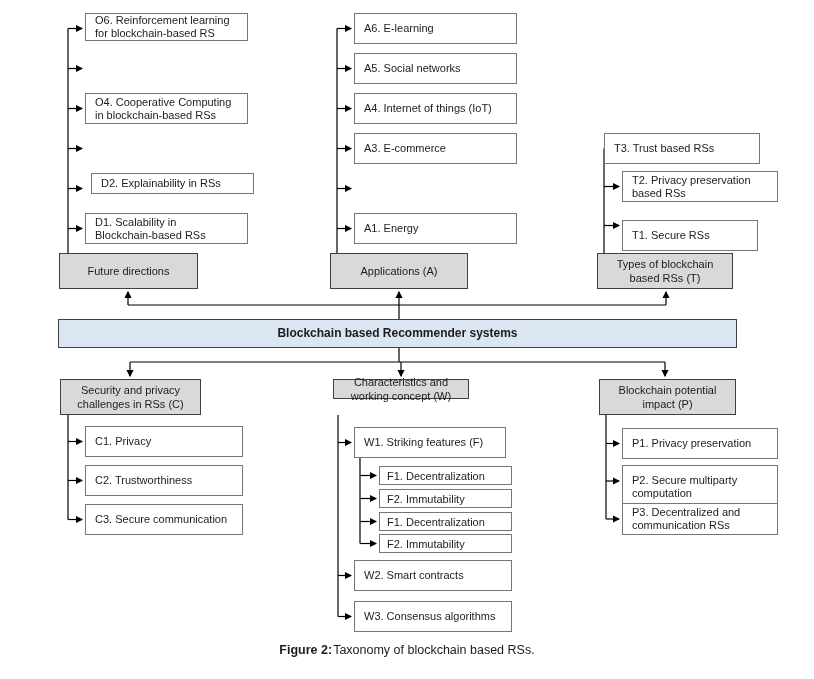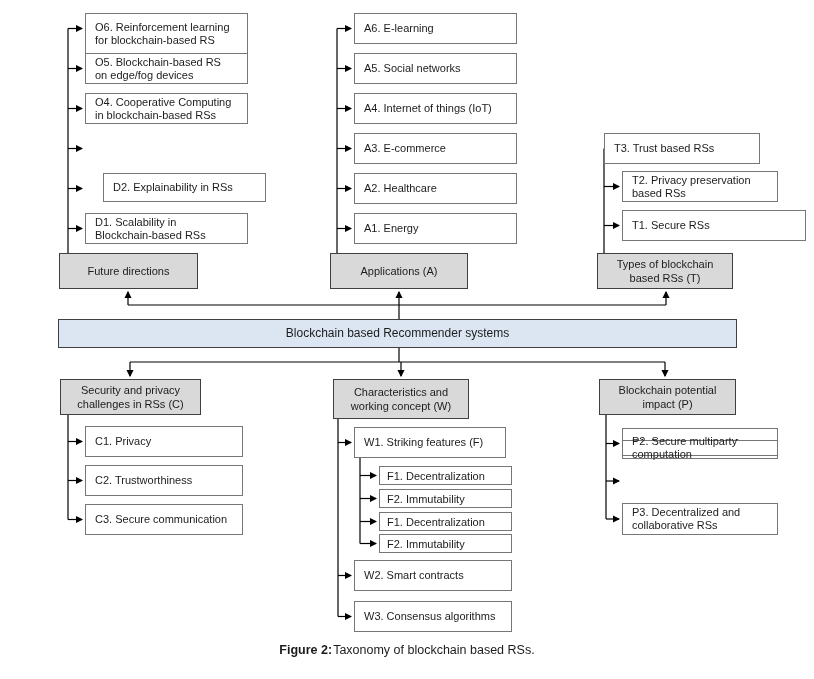--- a/index.html
+++ b/index.html
@@ -20,21 +20,21 @@
   .feature{
     background:#ffffff;border:1px solid #767676;padding-left:7px;padding-right:16px;
     font-size:11px;line-height:12px;
   }
   .hdr{
     background:#d9d9d9;border:1.5px solid #3f3f3f;justify-content:center;
     text-align:center;line-height:14px;
   }
   .root{
     background:#dce6f2;border:1.5px solid #3f3f3f;justify-content:center;
-    text-align:left;font-weight:normal;font-size:12px;
+    text-align:left;font-weight:bold;font-size:12px;
   }
   .caption{
     position:absolute;left:0;right:0;top:643px;text-align:center;
     font-size:12.5px;color:#1c1c1c;
   }
   .caption .cap-prefix{font-weight:bold;margin-right:1px;}
 </style>
 </head>
 <body>
 
@@ -99,67 +99,64 @@
 
       <path d="M606 415 V519"></path>
       <path d="M606 443.5 H619" marker-end="url(#ah)"></path>
       <path d="M606 481 H619" marker-end="url(#ah)"></path>
       <path d="M606 519 H619" marker-end="url(#ah)"></path>
     </g>
   </svg>
 
   <div class="node root" style="left:58px;top:319px;width:679px;height:29px">Blockchain based Recommender systems</div>
 
-  <div class="node item" style="left:85px;top:13px;width:163px;height:41px">O6. Reinforcement learning
+  <div class="node item" style="left:85px;top:13px;width:163px;height:28px">O6. Reinforcement learning
 for blockchain-based RS</div>
-  <div class="node item" style="left:85px;top:53px;width:163px;height:31px">O5. Blockchain-based RS
-on edge/fog devices</div>
   <div class="node item" style="left:85px;top:93px;width:163px;height:31px">O4. Cooperative Computing
 in blockchain-based RSs</div>
-  <div class="node item" style="left:103px;top:173px;width:163px;height:29px">D2. Explainability in RSs</div>
+  <div class="node item" style="left:91px;top:173px;width:163px;height:21px">D2. Explainability in RSs</div>
   <div class="node item" style="left:85px;top:213px;width:163px;height:31px">D1. Scalability in
 Blockchain-based RSs</div>
   <div class="node hdr" style="left:59px;top:253px;width:139px;height:36px">Future directions</div>
 
   <div class="node item" style="left:354px;top:13px;width:163px;height:31px">A6. E-learning</div>
   <div class="node item" style="left:354px;top:53px;width:163px;height:31px">A5. Social networks</div>
   <div class="node item" style="left:354px;top:93px;width:163px;height:31px">A4. Internet of things (IoT)</div>
   <div class="node item" style="left:354px;top:133px;width:163px;height:31px">A3. E-commerce</div>
-  <div class="node item" style="left:354px;top:173px;width:163px;height:31px">A2. Healthcare</div>
   <div class="node item" style="left:354px;top:213px;width:163px;height:31px">A1. Energy</div>
   <div class="node hdr" style="left:330px;top:253px;width:138px;height:36px">Applications (A)</div>
 
   <div class="node item" style="left:604px;top:133px;width:156px;height:31px">T3. Trust based RSs</div>
   <div class="node item" style="left:622px;top:171px;width:156px;height:31px">T2. Privacy preservation
 based RSs</div>
-  <div class="node item" style="left:622px;top:210px;width:184px;height:31px">T1. Secure RSs</div>
+  <div class="node item" style="left:622px;top:220px;width:136px;height:31px">T1. Secure RSs</div>
   <div class="node hdr" style="left:60px;top:379px;width:141px;height:36px">Security and privacy
 challenges in RSs (C)</div>
 
   <div class="node hdr" style="left:597px;top:253px;width:136px;height:36px">Types of blockchain
 based RSs (T)</div>
   <div class="node item" style="left:85px;top:426px;width:158px;height:31px">C1. Privacy</div>
   <div class="node item" style="left:85px;top:465px;width:158px;height:31px">C2. Trustworthiness</div>
   <div class="node item" style="left:85px;top:504px;width:158px;height:31px">C3. Secure communication</div>
 
-  <div class="node hdr" style="left:333px;top:379px;width:136px;height:40px">Characteristics and
+  <div class="node hdr" style="left:333px;top:379px;width:136px;height:20px">Characteristics and
 working concept (W)</div>
   <div class="node item" style="left:354px;top:427px;width:152px;height:31px">W1. Striking features (F)</div>
   <div class="node feature" style="left:379px;top:466px;width:133px;height:19px">F1. Decentralization</div>
   <div class="node feature" style="left:379px;top:489px;width:133px;height:19px">F2. Immutability</div>
   <div class="node feature" style="left:379px;top:512px;width:133px;height:19px">F1. Decentralization</div>
   <div class="node feature" style="left:379px;top:534px;width:133px;height:19px">F2. Immutability</div>
   <div class="node item" style="left:354px;top:560px;width:158px;height:31px">W2. Smart contracts</div>
   <div class="node item" style="left:354px;top:601px;width:158px;height:31px">W3. Consensus algorithms</div>
 
   <div class="node hdr" style="left:599px;top:379px;width:137px;height:36px">Blockchain potential
 impact (P)</div>
   <div class="node item" style="left:622px;top:428px;width:156px;height:31px">P1. Privacy preservation</div>
-  <div class="node item" style="left:622px;top:440px;width:156px;height:16px">P2. Secure multiparty
+  <div class="node item" style="left:622px;top:465px;width:156px;height:44px">P2. Secure multiparty
 computation</div>
   <div class="node item" style="left:622px;top:503px;width:156px;height:32px">P3. Decentralized and
-collaborative RSs</div>
+communication RSs</div>
 
   <div class="caption">
     <span class="cap-prefix">Figure 2:</span><span>Taxonomy of blockchain based RSs.</span>
   </div>
 
 </div>
 
 </body></html>

